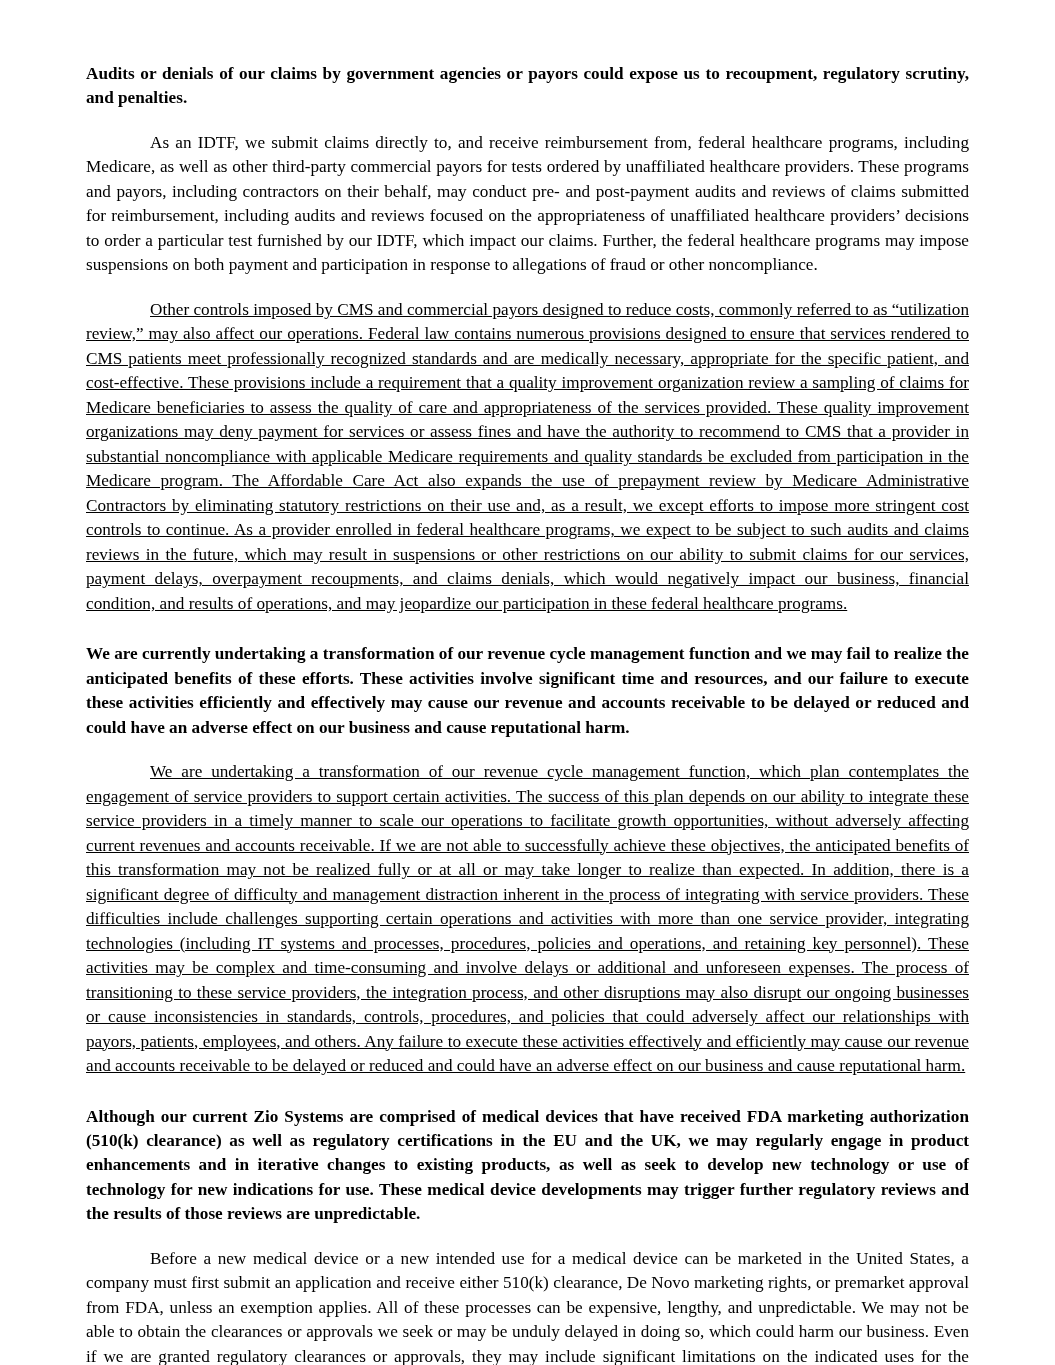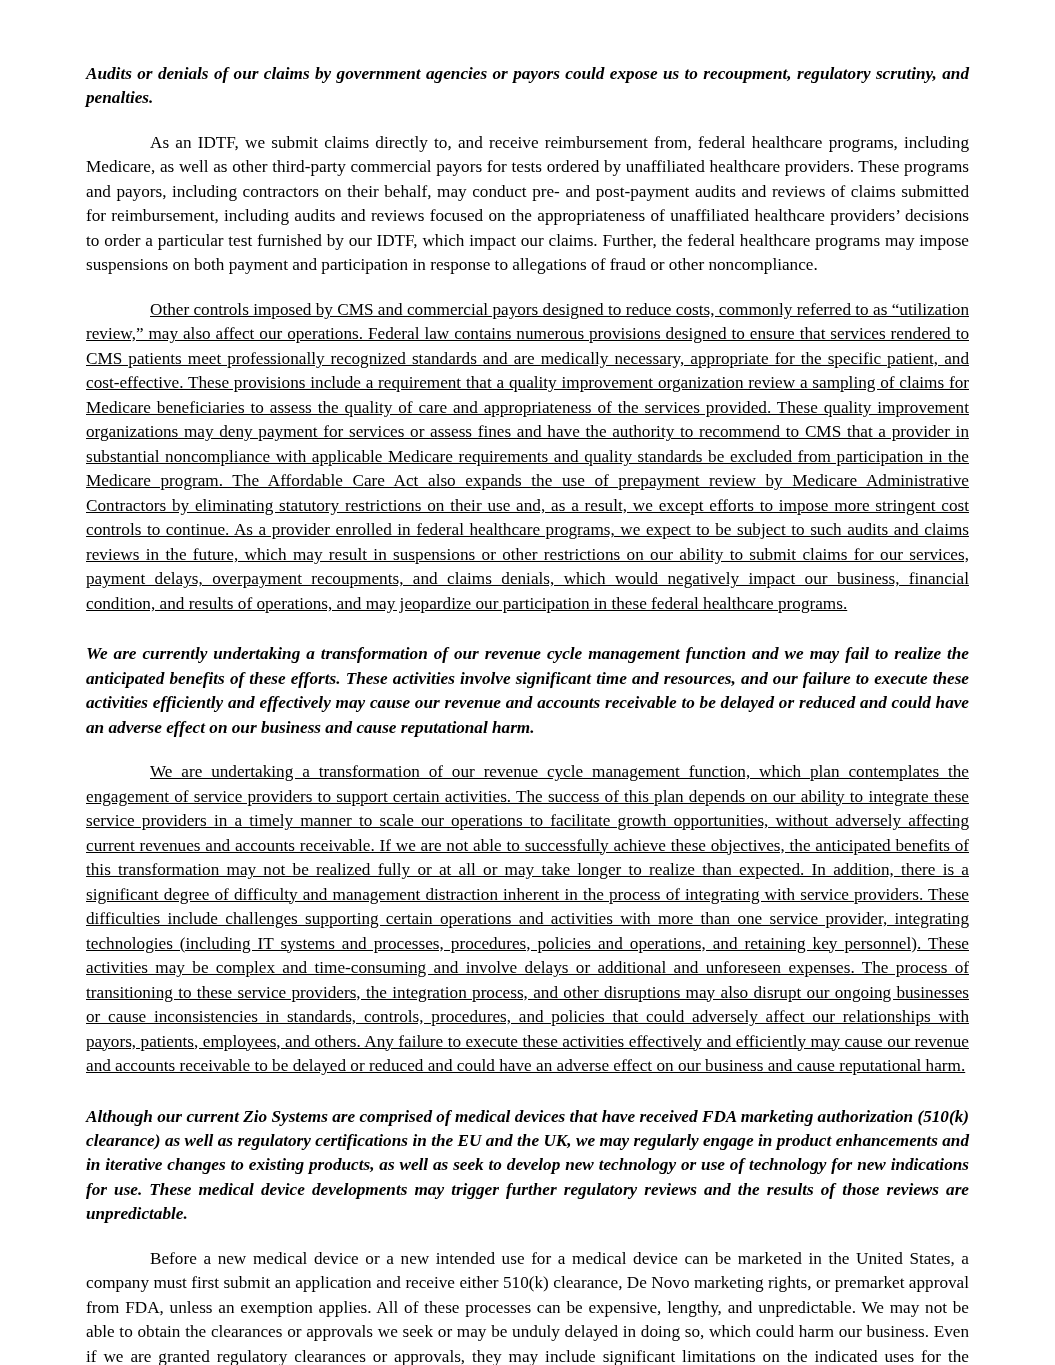--- a/index.html
+++ b/index.html
@@ -15,21 +15,20 @@
     padding: 62px 86px 20px 86px;
     font-family: "Liberation Serif", "DejaVu Serif", serif;
     color: #000000;
     position: relative;
   }
   .doc-body {
     width: 100%;
   }
   .heading {
     font-weight: bold;
-    font-style: italic;
     font-size: 17.2px;
     line-height: 1.42;
     text-align: justify;
     margin: 0 0 20px 0;
   }
   .para {
     font-size: 17.2px;
     line-height: 1.425;
     text-align: justify;
     margin: 8px 0 20px 0;

